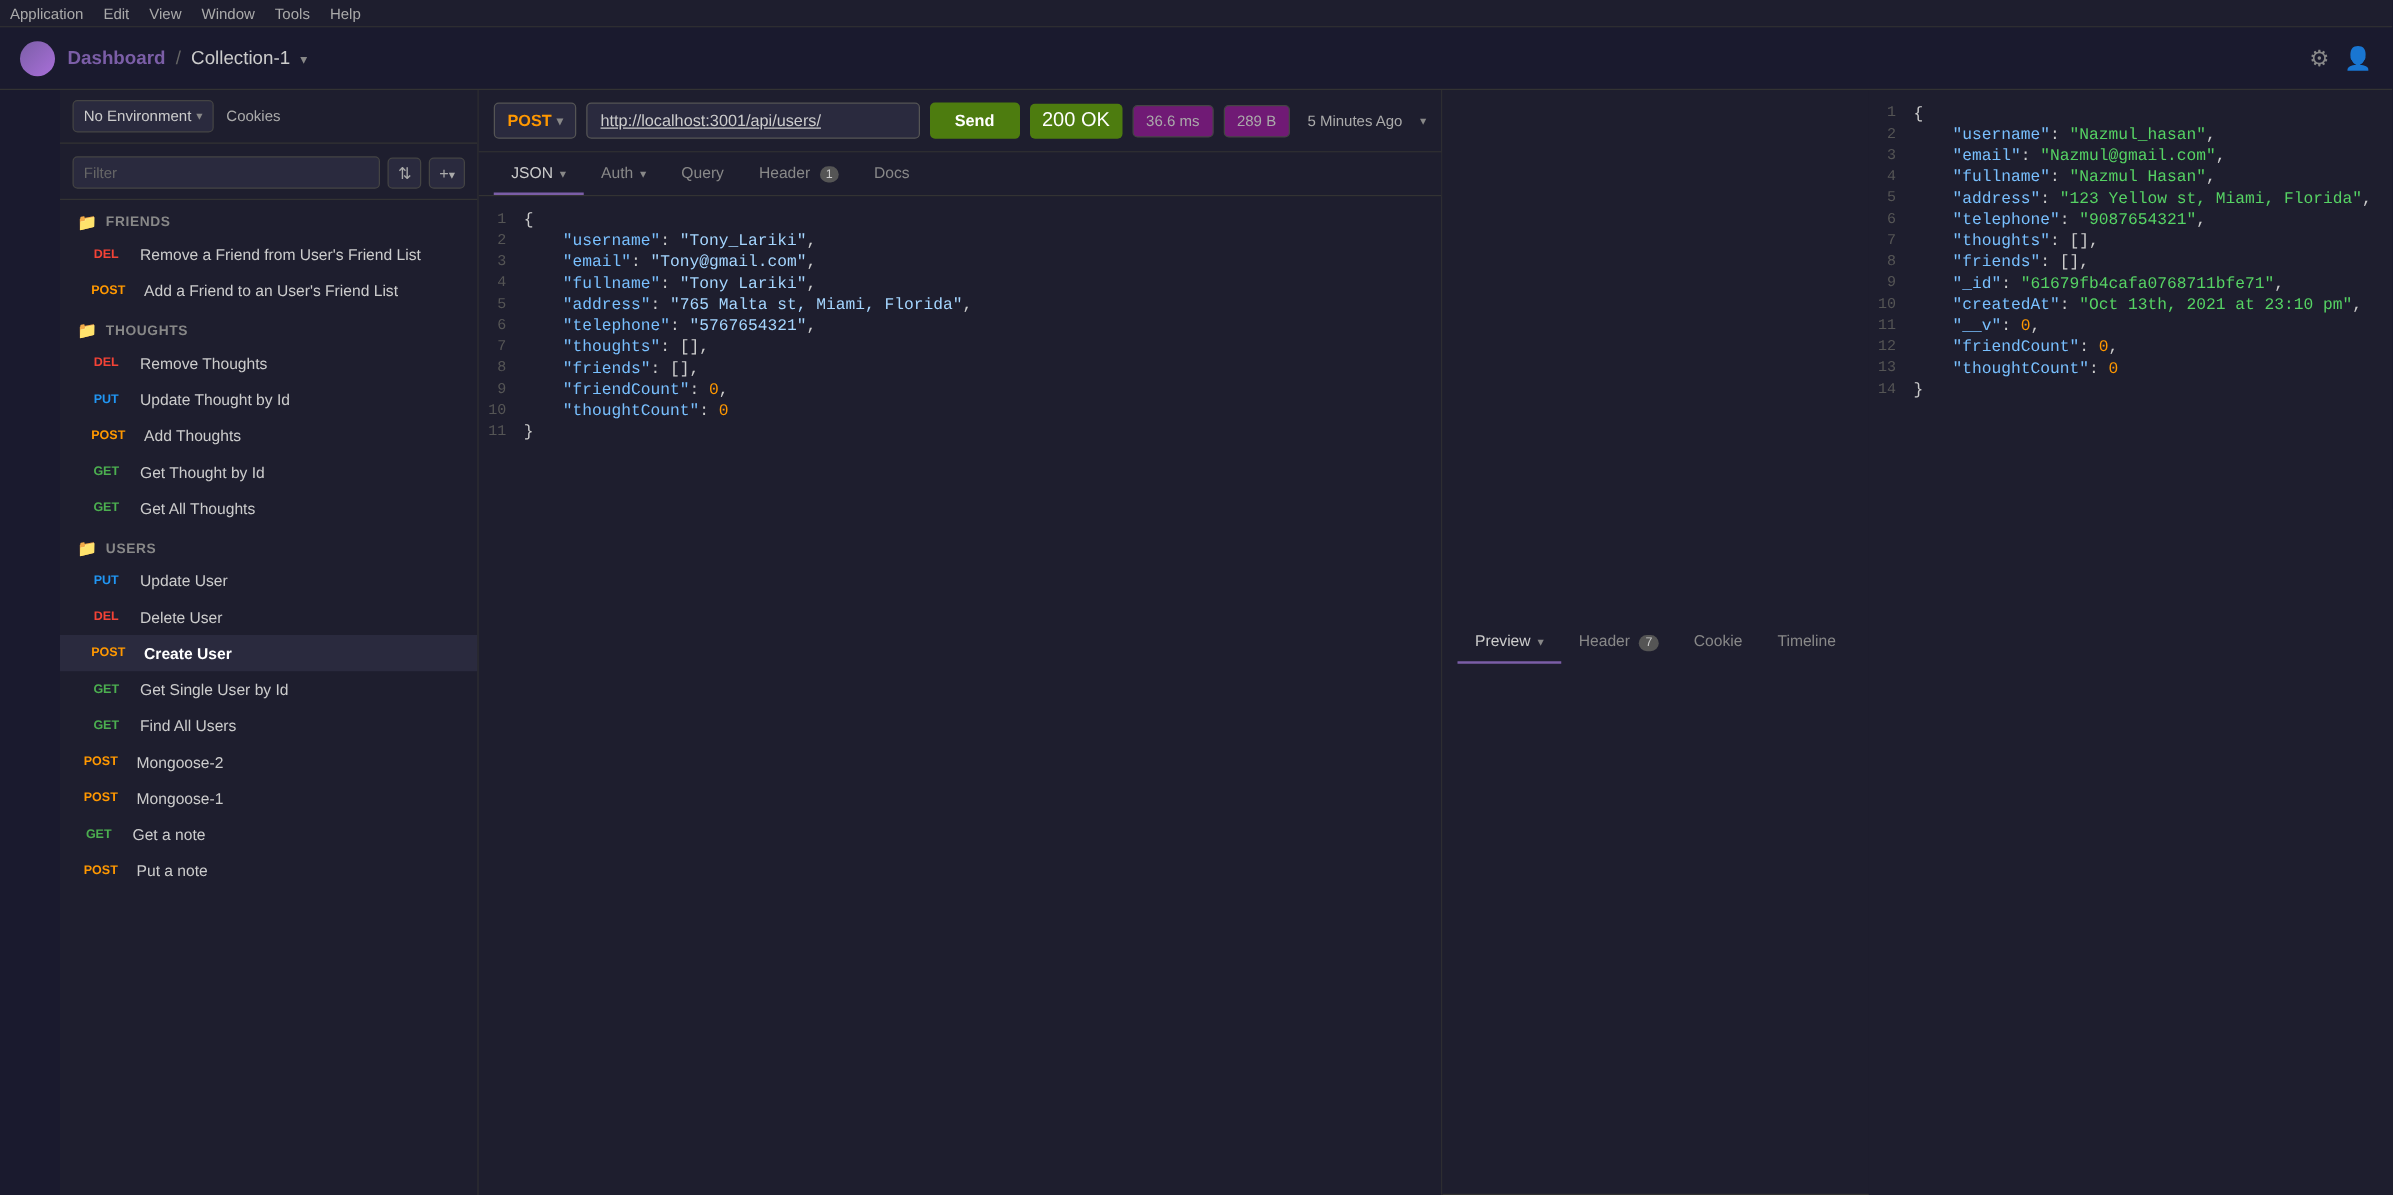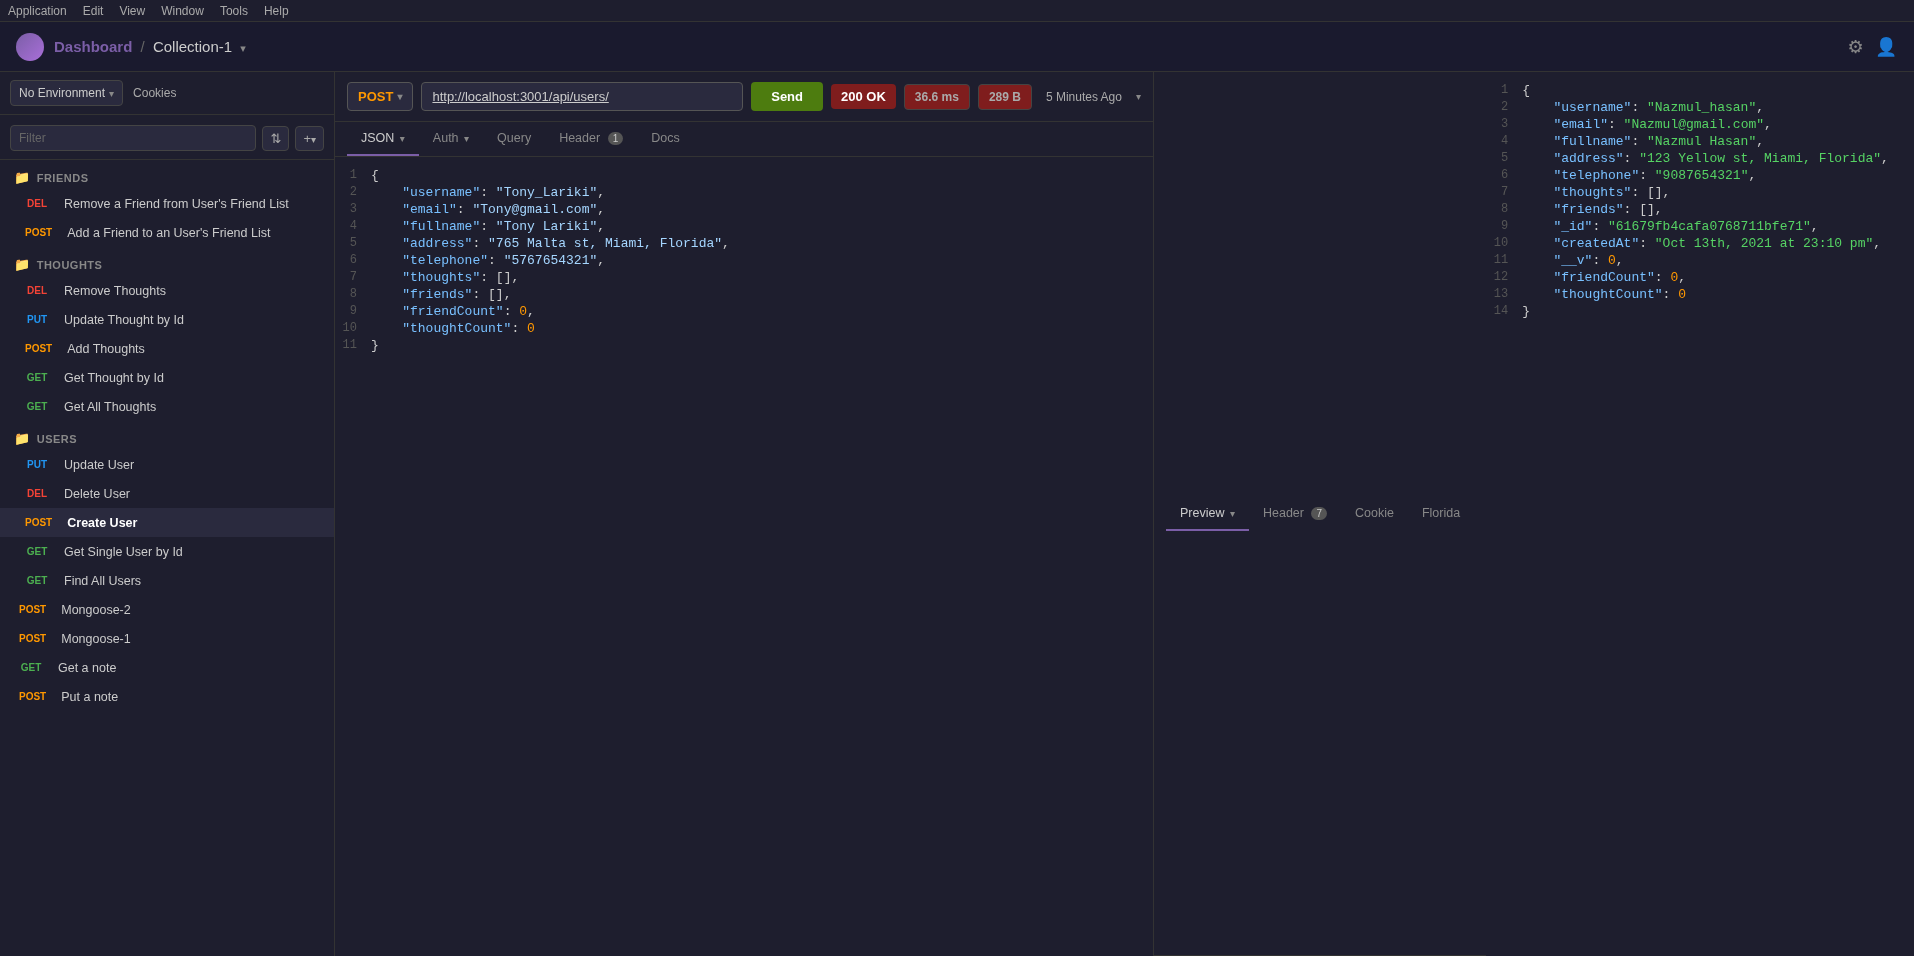--- a/index.html
+++ b/index.html
@@ -15,21 +15,21 @@
     .title-bar .breadcrumb { color: #888; font-size: 15px; }
     .title-bar .breadcrumb .active { color: #7b5ea7; font-weight: 600; }
     .title-bar .breadcrumb .sep { color: #666; margin: 0 4px; }
     .title-bar .breadcrumb .col { color: #ccc; }
     .title-bar .chevron { color: #888; margin-left: 4px; font-size: 11px; }
     .title-bar .spacer { flex: 1; }
     .title-bar .icons { display: flex; gap: 12px; }
     .title-bar .icons span { color: #888; font-size: 18px; cursor: pointer; }
 
     
-    .main { display: flex; height: calc(956px - 72px); }
+    .main { display: flex; height: calc(956px - 72px); padding-left: 48px; }
 
     
     .sidebar { width: 335px; background: #1e1e2e; border-right: 1px solid #333; display: flex; flex-direction: column; overflow: hidden; }
     .sidebar-top { padding: 10px 10px 8px; display: flex; align-items: center; gap: 6px; border-bottom: 1px solid #333; }
     .sidebar-top .filter-input { flex: 1; background: #2a2a3e; border: 1px solid #444; border-radius: 4px; padding: 5px 8px; color: #14b8a6; font-size: 12px; outline: none; }
     .sidebar-top .filter-input::placeholder { color: #666; }
     .sidebar-top .btn-icon { background: #2a2a3e; border: 1px solid #444; border-radius: 4px; color: #aaa; padding: 4px 7px; cursor: pointer; font-size: 13px; }
     .sidebar-content { overflow-y: auto; flex: 1; padding-bottom: 10px; }
     .sidebar-content::-webkit-scrollbar { width: 5px; }
     .sidebar-content::-webkit-scrollbar-track { background: #1e1e2e; }
@@ -53,22 +53,22 @@
     .top-item .method-badge { font-size: 10px; font-weight: 700; min-width: 34px; text-align: center; }
     .top-item .item-label { color: #ccc; font-size: 12.5px; }
 
     
     .request-panel { flex: 1; background: #1e1e2e; display: flex; flex-direction: column; border-right: 1px solid #333; }
     .request-bar { display: flex; align-items: center; padding: 10px 12px; gap: 8px; border-bottom: 1px solid #333; }
     .method-select { background: #2a2a3e; border: 1px solid #555; border-radius: 4px; color: #ff9800; padding: 6px 10px; font-size: 13px; font-weight: 600; cursor: pointer; display: flex; align-items: center; gap: 4px; }
     .method-select .chevron { font-size: 10px; color: #888; }
     .url-input { flex: 1; background: #2a2a3e; border: 1px solid #555; border-radius: 4px; padding: 6px 10px; color: #ccc; font-size: 13px; outline: none; text-decoration: underline; }
     .send-btn { background: #4d7c0f; border: none; border-radius: 4px; color: #fff; padding: 7px 20px; font-size: 13px; font-weight: 600; cursor: pointer; }
-    .status-200 { background: #7f1d1d; color: #fff; padding: 5px 10px; border-radius: 4px; font-size: 13px; font-weight: 700; }
-    .stat-badge { background: #7f1d1d; border: 1px solid #444; color: #aaa; padding: 5px 10px; border-radius: 4px; font-size: 12px; font-weight: bold; }
+    .status-200 { background: #4d7c0f; color: #fff; padding: 5px 10px; border-radius: 4px; font-size: 16px; font-weight: 400; }
+    .stat-badge { background: #701a75; border: 1px solid #444; color: #aaa; padding: 5px 10px; border-radius: 4px; font-size: 12px; }
     .time-badge { color: #aaa; font-size: 12px; padding: 5px 6px; }
 
     .tabs-bar { display: flex; align-items: center; padding: 0 12px; border-bottom: 1px solid #333; background: #1e1e2e; }
     .tab { padding: 9px 14px; font-size: 12.5px; color: #888; cursor: pointer; border-bottom: 2px solid transparent; }
     .tab.active { color: #ccc; border-bottom: 2px solid #7b5ea7; }
     .tab .badge { background: #555; color: #ccc; border-radius: 8px; padding: 1px 5px; font-size: 10px; margin-left: 4px; }
     .tab-arrow { font-size: 10px; color: #888; margin-left: 2px; }
 
     .code-area { flex: 1; overflow-y: auto; padding: 10px 0; font-family: 'Courier New', monospace; font-size: 13px; }
     .code-area::-webkit-scrollbar { width: 5px; }
@@ -305,21 +305,21 @@
 
   <div class="response-panel">
 
     <div class="response-tabs tabs-bar">
       <div class="tab active">
         <span>Preview</span>
         <span class="tab-arrow">▾</span>
       </div>
       <div class="tab">Header <span class="badge">7</span></div>
       <div class="tab">Cookie</div>
-      <div class="tab">Florida</div>
+      <div class="tab">Timeline</div>
     </div>
 
     <div class="response-area">
       <div class="code-line">
         <span class="line-num">1</span>
         <span class="line-content punct">{</span>
       </div>
       <div class="code-line">
         <span class="line-num">2</span>
         <span class="line-content"><span class="r-key">    "username"</span><span class="punct">: </span><span class="r-str">"Nazmul_hasan"</span><span class="punct">,</span></span>

